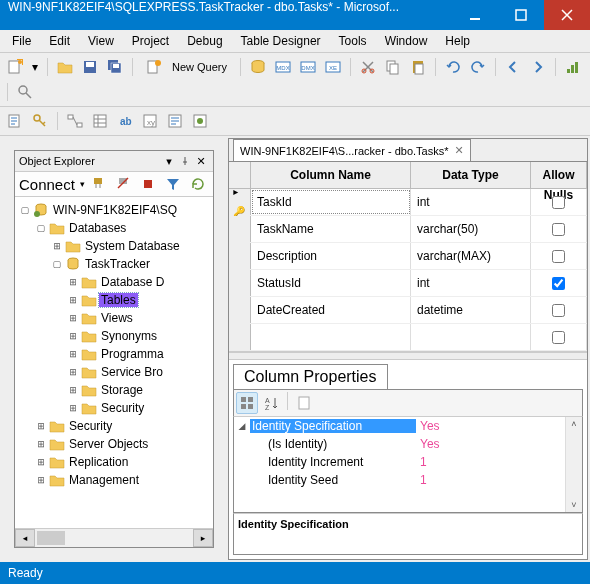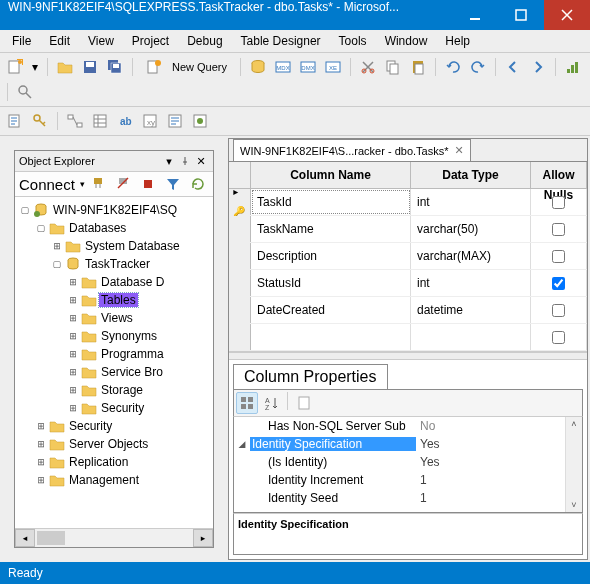--- a/index.html
+++ b/index.html
@@ -52,21 +52,21 @@
 .splitter{height:6px;background:#eee;border-top:1px solid #ccc;border-bottom:1px solid #ccc;cursor:row-resize}
 .props{flex:1;display:flex;flex-direction:column;min-height:0}
 .proptab{display:flex;padding:4px 4px 0 4px;background:#fff}
 .proptab .ptab{border:1px solid #8a8a8a;border-bottom:none;background:#fff;padding:3px 10px;font-size:16px}
 .proptoolbar{border:1px solid #8a8a8a;border-bottom:1px solid #ccc;margin:0 4px;padding:2px;display:flex;gap:2px;background:#f5f5f5}
 .proptoolbar .tbtn.active{border-color:#a0c8e8;background:#d8ecf8}
 .propgrid{flex:1;border:1px solid #8a8a8a;border-top:none;margin:0 4px;overflow:hidden;position:relative;background:#fff}
 .proprow{display:grid;grid-template-columns:16px 1fr 1fr;font-size:12px;height:18px;align-items:center}
 .proprow .exp{text-align:center;font-size:9px;color:#595959;cursor:default}
 .proprow .key{padding-left:2px}
-.proprow .val{padding-left:4px;color:#404040}
+.proprow .val{padding-left:4px;color:#ec4899}
 .proprow.readonly .val{color:#888}
 .proprow.hl .key{background:#3399ff;color:#fff}
 .proprow.child .key{padding-left:18px}
 .propgrid .vscroll{position:absolute;right:0;top:0;bottom:0;width:16px;background:#f0f0f0;border-left:1px solid #ddd;display:flex;flex-direction:column;align-items:center;justify-content:space-between;padding:2px 0}
 .vscroll .arrow{font-size:9px;cursor:default;color:#555}
 .propdesc{border:1px solid #8a8a8a;border-top:1px solid #ccc;margin:0 4px 4px 4px;padding:4px;font-size:11px;font-weight:bold;height:32px;background:#fff}
 .statusbar{height:22px;background:#007acc;color:#fff;display:flex;align-items:center;padding:0 8px;font-size:12px}
 .folder{fill:#f3c95b;stroke:#c49a2e;stroke-width:.5}
 </style>
 </head>
@@ -539,25 +539,20 @@
                 </svg>
               </div>
             <div class="tsep"></div>
             <div class="tbtn">
                 <svg class="tb-icon" viewBox="0 0 16 16">
                   <rect x="3" y="2" width="10" height="12" fill="#fff" stroke="#aaa"></rect>
                 </svg>
               </div>
           </div>
           <div class="propgrid">
-            <div class="proprow readonly">
-                <span class="exp"></span>
-                <span class="key" style="padding-left:18px">Has Non-SQL Server Sub</span>
-                <span class="val">No</span>
-              </div>
             <div class="proprow hl">
                 <span class="exp">◢</span>
                 <span class="key">Identity Specification</span>
                 <span class="val">Yes</span>
               </div>
             <div class="proprow child">
                 <span class="exp"></span>
                 <span class="key">(Is Identity)</span>
                 <span class="val">Yes</span>
               </div>

